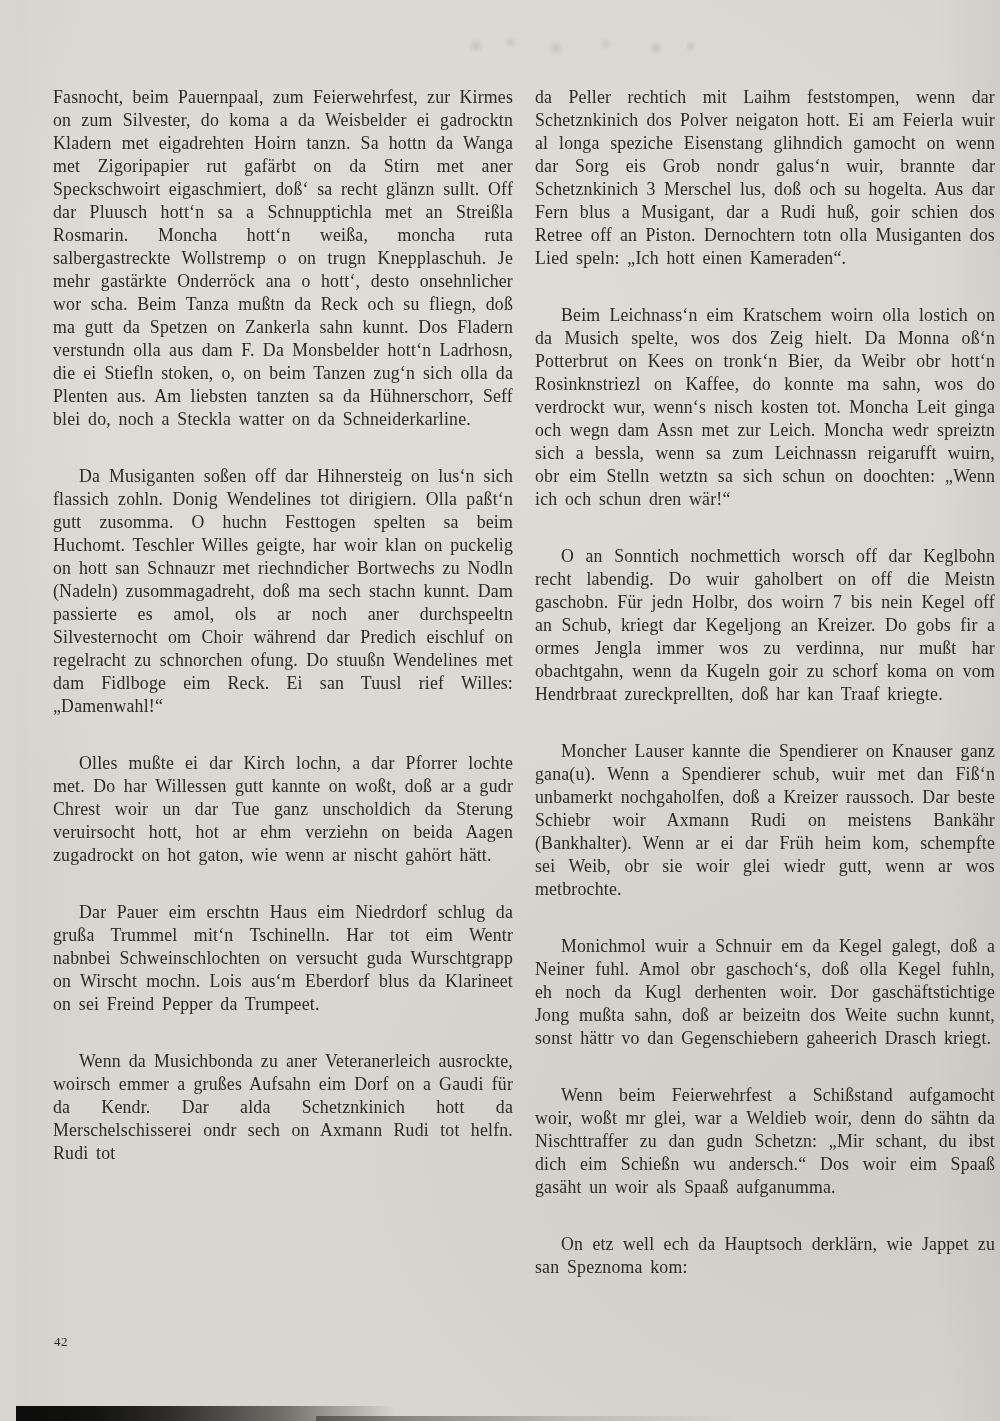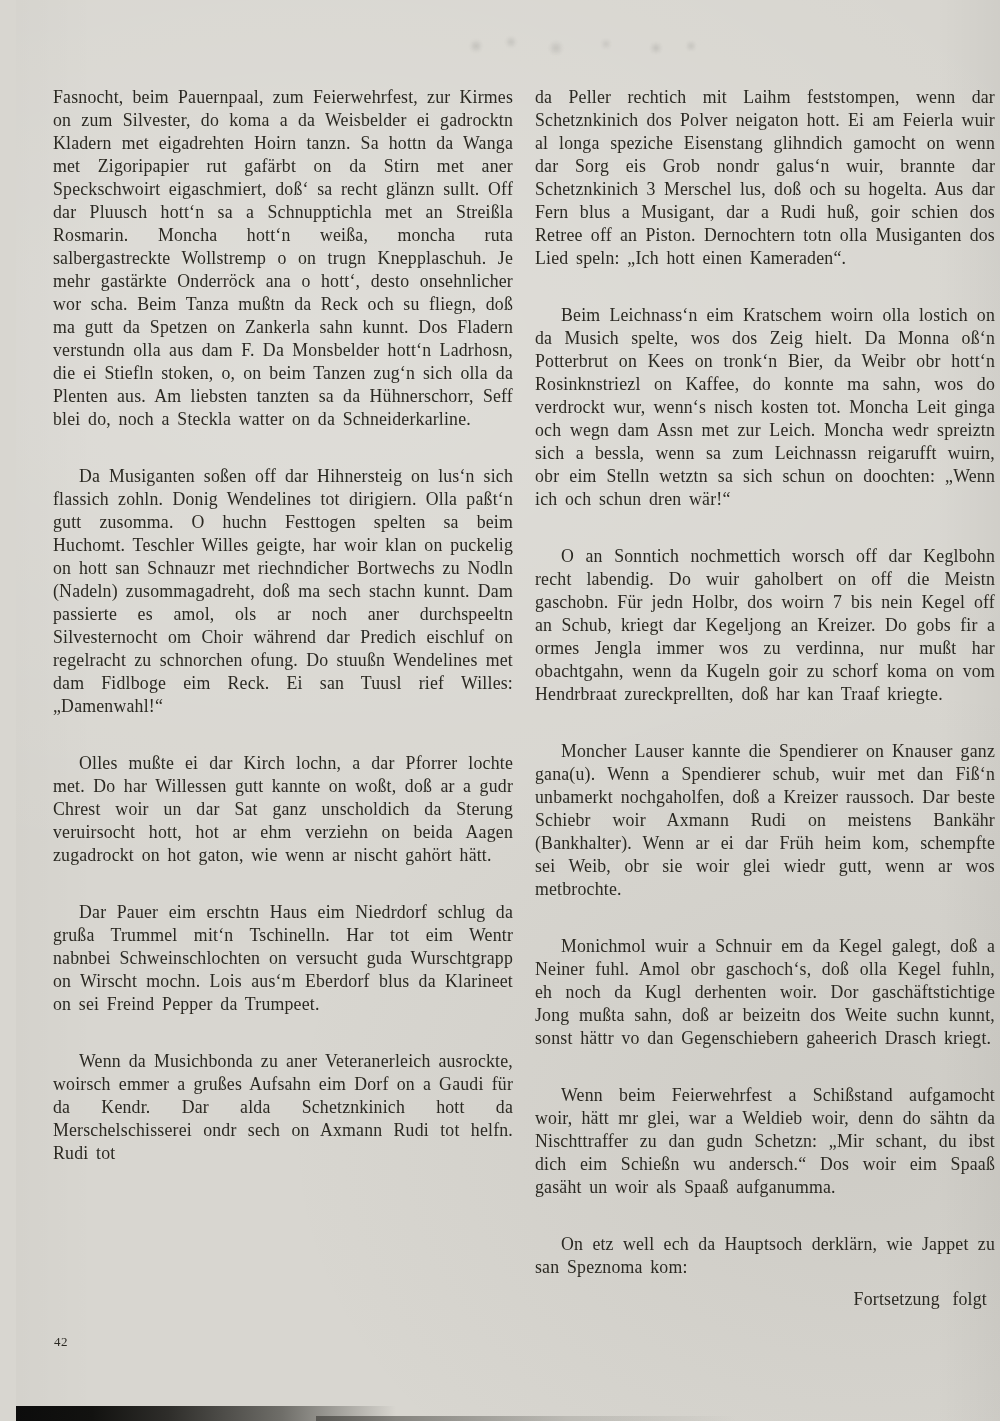--- a/index.html
+++ b/index.html
@@ -95,34 +95,33 @@
 </head>
 <body>
 
 <div class="page">
 
   <div class="bleed"></div>
 
   <div class="col col-left">
     <p class="noindent">Fasnocht, beim Pauernpaal, zum Feierwehrfest, zur Kirmes on zum Silvester, do koma a da Weisbelder ei gadrocktn Kladern met eigadrehten Hoirn tanzn. Sa hottn da Wanga met Zigoripapier rut gafärbt on da Stirn met aner Speckschwoirt eigaschmiert, doß‘ sa recht glänzn sullt. Off dar Pluusch hott‘n sa a Schnupptichla met an Streißla Rosmarin. Moncha hott‘n weißa, moncha ruta salbergastreckte Wollstremp o on trugn Knepplaschuh. Je mehr gastärkte Onderröck ana o hott‘, desto onsehnlicher wor scha. Beim Tanza mußtn da Reck och su fliegn, doß ma gutt da Spetzen on Zankerla sahn kunnt. Dos Fladern verstundn olla aus dam F. Da Monsbelder hott‘n Ladrhosn, die ei Stiefln stoken, o, on beim Tanzen zug‘n sich olla da Plenten aus. Am liebsten tanzten sa da Hühnerschorr, Seff blei do, noch a Steckla watter on da Schneiderkarline.</p>
     <p class="indent">Da Musiganten soßen off dar Hihnersteig on lus‘n sich flassich zohln. Donig Wendelines tot dirigiern. Olla paßt‘n gutt zusomma. O huchn Festtogen spelten sa beim Huchomt. Teschler Willes geigte, har woir klan on puckelig on hott san Schnauzr met riechndicher Bortwechs zu Nodln (Nadeln) zusommagadreht, doß ma sech stachn kunnt. Dam passierte es amol, ols ar noch aner durchspeeltn Silvesternocht om Choir während dar Predich eischluf on regelracht zu schnorchen ofung. Do stuußn Wendelines met dam Fidlboge eim Reck. Ei san Tuusl rief Willes: „Damenwahl!“</p>
-    <p class="indent">Olles mußte ei dar Kirch lochn, a dar Pforrer lochte met. Do har Willessen gutt kannte on woßt, doß ar a gudr Chrest woir un dar Sat ganz unscholdich da Sterung veruirsocht hott, hot ar ehm verziehn on beida Aagen zugadrockt on hot gaton, wie wenn ar nischt gahört hätt.</p>
+    <p class="indent">Olles mußte ei dar Kirch lochn, a dar Pforrer lochte met. Do har Willessen gutt kannte on woßt, doß ar a gudr Chrest woir un dar Tue ganz unscholdich da Sterung veruirsocht hott, hot ar ehm verziehn on beida Aagen zugadrockt on hot gaton, wie wenn ar nischt gahört hätt.</p>
     <p class="indent">Dar Pauer eim erschtn Haus eim Niedrdorf schlug da grußa Trummel mit‘n Tschinelln. Har tot eim Wentr nabnbei Schweinschlochten on versucht guda Wurschtgrapp on Wirscht mochn. Lois aus‘m Eberdorf blus da Klarineet on sei Freind Pepper da Trumpeet.</p>
     <p class="indent">Wenn da Musichbonda zu aner Veteranerleich ausrockte, woirsch emmer a grußes Aufsahn eim Dorf on a Gaudi für da Kendr. Dar alda Schetznkinich hott da Merschelschisserei ondr sech on Axmann Rudi tot helfn. Rudi tot</p>
   </div>
 
   <div class="col col-right">
     <p class="noindent">da Peller rechtich mit Laihm feststompen, wenn dar Schetznkinich dos Polver neigaton hott. Ei am Feierla wuir al longa speziche Eisenstang glihndich gamocht on wenn dar Sorg eis Grob nondr galus‘n wuir, brannte dar Schetznkinich 3 Merschel lus, doß och su hogelta. Aus dar Fern blus a Musigant, dar a Rudi huß, goir schien dos Retree off an Piston. Dernochtern totn olla Musiganten dos Lied speln: „Ich hott einen Kameraden“.</p>
     <p class="indent">Beim Leichnass‘n eim Kratschem woirn olla lostich on da Musich spelte, wos dos Zeig hielt. Da Monna oß‘n Potterbrut on Kees on tronk‘n Bier, da Weibr obr hott‘n Rosinknstriezl on Kaffee, do konnte ma sahn, wos do verdrockt wur, wenn‘s nisch kosten tot. Moncha Leit ginga och wegn dam Assn met zur Leich. Moncha wedr spreiztn sich a bessla, wenn sa zum Leichnassn reigarufft wuirn, obr eim Stelln wetztn sa sich schun on doochten: „Wenn ich och schun dren wär!“</p>
     <p class="indent">O an Sonntich nochmettich worsch off dar Keglbohn recht labendig. Do wuir gaholbert on off die Meistn gaschobn. Für jedn Holbr, dos woirn 7 bis nein Kegel off an Schub, kriegt dar Kegeljong an Kreizer. Do gobs fir a ormes Jengla immer wos zu verdinna, nur mußt har obachtgahn, wenn da Kugeln goir zu schorf koma on vom Hendrbraat zureckprellten, doß har kan Traaf kriegte.</p>
     <p class="indent">Moncher Lauser kannte die Spendierer on Knauser ganz gana(u). Wenn a Spendierer schub, wuir met dan Fiß‘n unbamerkt nochgaholfen, doß a Kreizer raussoch. Dar beste Schiebr woir Axmann Rudi on meistens Bankähr (Bankhalter). Wenn ar ei dar Früh heim kom, schempfte sei Weib, obr sie woir glei wiedr gutt, wenn ar wos metbrochte.</p>
     <p class="indent">Monichmol wuir a Schnuir em da Kegel galegt, doß a Neiner fuhl. Amol obr gaschoch‘s, doß olla Kegel fuhln, eh noch da Kugl derhenten woir. Dor gaschäftstichtige Jong mußta sahn, doß ar beizeitn dos Weite suchn kunnt, sonst hättr vo dan Gegenschiebern gaheerich Drasch kriegt.</p>
-    <p class="indent">Wenn beim Feierwehrfest a Schißstand aufgamocht woir, hätt mr glei, war a Weldieb woir, denn do sähtn da Nischttraffer zu dan gudn Schetzn: „Mir schant, du ibst dich eim Schießn wu andersch.“ Dos woir eim Spaaß gasäht un woir als Spaaß aufganumma.</p>
+    <p class="indent">Wenn beim Feierwehrfest a Schißstand aufgamocht woir, woßt mr glei, war a Weldieb woir, denn do sähtn da Nischttraffer zu dan gudn Schetzn: „Mir schant, du ibst dich eim Schießn wu andersch.“ Dos woir eim Spaaß gasäht un woir als Spaaß aufganumma.</p>
     <p class="indent">On etz well ech da Hauptsoch derklärn, wie Jappet zu san Speznoma kom:</p>
-    <p class="continuation">Fortsetzung folgt</p>
   </div>
 
   <div class="page-number">42</div>
 
   <div class="scan-strip"></div>
   <div class="scan-line"></div>
 
 </div>
 
 </body></html>

